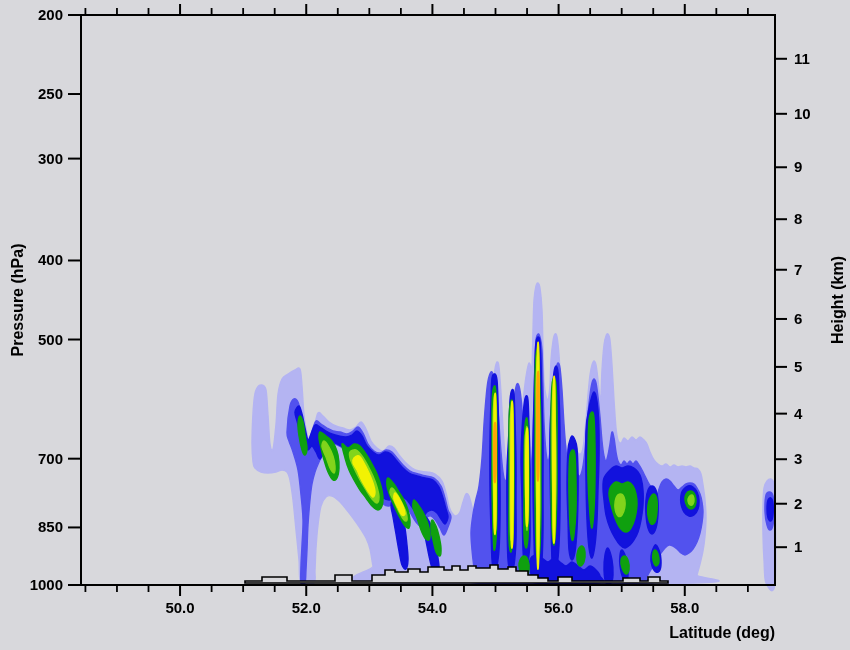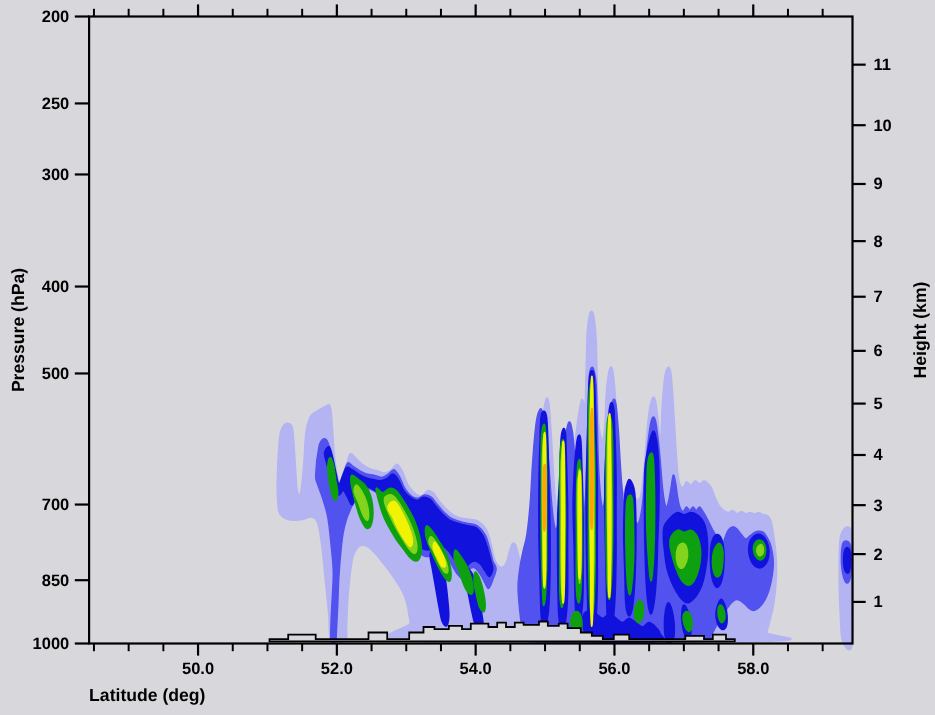--- a/index.html
+++ b/index.html
@@ -21,21 +21,21 @@
   .axis-title.vert-left{
     left:18px;top:300px;
     transform:translate(-50%,-50%) rotate(-90deg);
   }
   .axis-title.vert-right{
     left:838px;top:300px;
     transform:translate(-50%,-50%) rotate(-90deg);
   }
   .axis-title.horiz{
     left:81px;width:694px;top:624px;
-    text-align:left;
+    text-align:right;
   }
 </style>
 </head>
 <body>
 
 <div class="fig">
   <svg id="plot-svg" width="850" height="650">
       <g>
         <path d="M253,462C252.5,457.3333333333333 251.83333333333334,450.3333333333333 252,440C252.16666666666666,429.6666666666667 253.16666666666666,408.6666666666667 254,400C254.83333333333334,391.3333333333333 255.66666666666666,390.5 257,388C258.3333333333333,385.5 260.5,384.6666666666667 262,385C263.5,385.3333333333333 265,385 266,390C267,395 267.3333333333333,406 268,415C268.6666666666667,424 269.1666666666667,438.3333333333333 270,444C270.8333333333333,449.6666666666667 272,452.3333333333333 273,449C274,445.6666666666667 275.1666666666667,433.1666666666667 276,424C276.8333333333333,414.8333333333333 277,401.5 278,394C279,386.5 280.3333333333333,382.3333333333333 282,379C283.6666666666667,375.6666666666667 285.8333333333333,375.5 288,374C290.1666666666667,372.5 293,370.8333333333333 295,370C297,369.1666666666667 298.8333333333333,366.3333333333333 300,369C301.1666666666667,371.6666666666667 301.3333333333333,378.3333333333333 302,386C302.6666666666667,393.6666666666667 303.1666666666667,407 304,415C304.8333333333333,423 306,429.6666666666667 307,434C308,438.3333333333333 308.8333333333333,442 310,441C311.1666666666667,440 312.6666666666667,432.6666666666667 314,428C315.3333333333333,423.3333333333333 316.5,415 318,413C319.5,411 321.1666666666667,414.5 323,416C324.8333333333333,417.5 326.8333333333333,420.3333333333333 329,422C331.1666666666667,423.6666666666667 333.6666666666667,425 336,426C338.3333333333333,427 340.6666666666667,427.3333333333333 343,428C345.3333333333333,428.6666666666667 347.8333333333333,430.1666666666667 350,430C352.1666666666667,429.8333333333333 354.1666666666667,428.3333333333333 356,427C357.8333333333333,425.6666666666667 359.3333333333333,421.6666666666667 361,422C362.6666666666667,422.3333333333333 364.3333333333333,425.8333333333333 366,429C367.6666666666667,432.1666666666667 369.1666666666667,437.8333333333333 371,441C372.8333333333333,444.1666666666667 375,446.3333333333333 377,448C379,449.6666666666667 381,451.3333333333333 383,451C385,450.6666666666667 387.1666666666667,446.5 389,446C390.8333333333333,445.5 392.3333333333333,446.5 394,448C395.6666666666667,449.5 397.1666666666667,452.6666666666667 399,455C400.8333333333333,457.3333333333333 402.8333333333333,459.8333333333333 405,462C407.1666666666667,464.1666666666667 409.6666666666667,466.5 412,468C414.3333333333333,469.5 416.5,470.3333333333333 419,471C421.5,471.6666666666667 424.3333333333333,471.5 427,472C429.6666666666667,472.5 432.5,472.5 435,474C437.5,475.5 440.1666666666667,477.8333333333333 442,481C443.8333333333333,484.1666666666667 444.8333333333333,488.8333333333333 446,493C447.1666666666667,497.1666666666667 448,502.6666666666667 449,506C450,509.3333333333333 450.8333333333333,511.3333333333333 452,513C453.1666666666667,514.6666666666666 454.6666666666667,516.1666666666666 456,516C457.3333333333333,515.8333333333334 458.8333333333333,514.3333333333334 460,512C461.1666666666667,509.6666666666667 462,505 463,502C464,499 465,495 466,494C467,493 468,493.8333333333333 469,496C470,498.1666666666667 471,503.1666666666667 472,507C473,510.8333333333333 473.8333333333333,516 475,519C476.1666666666667,522 477.6666666666667,524.8333333333334 479,525C480.3333333333333,525.1666666666666 481.8333333333333,523.1666666666666 483,520C484.1666666666667,516.8333333333334 485.1666666666667,512.3333333333334 486,506C486.8333333333333,499.6666666666667 487.3333333333333,491 488,482C488.6666666666667,473 489.3333333333333,464 490,452C490.6666666666667,440 491.5,421.1666666666667 492,410C492.5,398.8333333333333 492.5,391.8333333333333 493,385C493.5,378.1666666666667 494.3333333333333,372.8333333333333 495,369C495.6666666666667,365.1666666666667 496.3333333333333,362.3333333333333 497,362C497.6666666666667,361.6666666666667 498.3333333333333,361.8333333333333 499,367C499.6666666666667,372.1666666666667 500.3333333333333,382.8333333333333 501,393C501.6666666666667,403.1666666666667 502.3333333333333,417.6666666666667 503,428C503.6666666666667,438.3333333333333 504.3333333333333,447.8333333333333 505,455C505.6666666666667,462.1666666666667 506.3333333333333,467 507,471C507.6666666666667,475 508.1666666666667,477.1666666666667 509,479C509.8333333333333,480.8333333333333 511,482.1666666666667 512,482C513,481.8333333333333 514.1666666666666,480.1666666666667 515,478C515.8333333333334,475.8333333333333 516.3333333333334,473.3333333333333 517,469C517.6666666666666,464.6666666666667 518.3333333333334,459 519,452C519.6666666666666,445 520.3333333333334,435.3333333333333 521,427C521.6666666666666,418.6666666666667 522.3333333333334,409.1666666666667 523,402C523.6666666666666,394.8333333333333 524.3333333333334,389.1666666666667 525,384C525.6666666666666,378.8333333333333 526.3333333333334,374.5 527,371C527.6666666666666,367.5 528.3333333333334,363.6666666666667 529,363C529.6666666666666,362.3333333333333 530.5,366.1666666666667 531,367C531.5,367.8333333333333 531.6666666666666,374.1666666666667 532,368C532.3333333333334,361.8333333333333 532.6666666666666,341.3333333333333 533,330C533.3333333333334,318.6666666666667 533.5,307.3333333333333 534,300C534.5,292.6666666666667 535.3333333333334,288.8333333333333 536,286C536.6666666666666,283.1666666666667 537.3333333333334,282.6666666666667 538,283C538.6666666666666,283.3333333333333 539.3333333333334,283.5 540,288C540.6666666666666,292.5 541.5,299.6666666666667 542,310C542.5,320.3333333333333 542.6666666666666,338 543,350C543.3333333333334,362 543.5,374.3333333333333 544,382C544.5,389.6666666666667 545.3333333333334,393 546,396C546.6666666666666,399 547.3333333333334,401.8333333333333 548,400C548.6666666666666,398.1666666666667 549.5,391.6666666666667 550,385C550.5,378.3333333333333 550.5,367.3333333333333 551,360C551.5,352.6666666666667 552.3333333333334,345.3333333333333 553,341C553.6666666666666,336.6666666666667 554.3333333333334,334.6666666666667 555,334C555.6666666666666,333.3333333333333 556.3333333333334,333.5 557,337C557.6666666666666,340.5 558.3333333333334,346.5 559,355C559.6666666666666,363.5 560.3333333333334,377.1666666666667 561,388C561.6666666666666,398.8333333333333 562.3333333333334,411.1666666666667 563,420C563.6666666666666,428.8333333333333 564.3333333333334,436.1666666666667 565,441C565.6666666666666,445.8333333333333 566.1666666666666,447.1666666666667 567,449C567.8333333333334,450.8333333333333 569,452.3333333333333 570,452C571,451.6666666666667 572,447.3333333333333 573,447C574,446.6666666666667 575,448.8333333333333 576,450C577,451.1666666666667 578,453.6666666666667 579,454C580,454.3333333333333 581.1666666666666,454.1666666666667 582,452C582.8333333333334,449.8333333333333 583.3333333333334,446.3333333333333 584,441C584.6666666666666,435.6666666666667 585.3333333333334,427.6666666666667 586,420C586.6666666666666,412.3333333333333 587.3333333333334,402.5 588,395C588.6666666666666,387.5 589.3333333333334,380 590,375C590.6666666666666,370 591.3333333333334,367.3333333333333 592,365C592.6666666666666,362.6666666666667 593.3333333333334,361 594,361C594.6666666666666,361 595.3333333333334,361.8333333333333 596,365C596.6666666666666,368.1666666666667 597.3333333333334,374.1666666666667 598,380C598.6666666666666,385.8333333333333 599.5,397.5 600,400C600.5,402.5 600.6666666666666,400 601,395C601.3333333333334,390 601.5,378.3333333333333 602,370C602.5,361.6666666666667 603.3333333333334,350.6666666666667 604,345C604.6666666666666,339.3333333333333 605.3333333333334,337.8333333333333 606,336C606.6666666666666,334.1666666666667 607.3333333333334,333.3333333333333 608,334C608.6666666666666,334.6666666666667 609.3333333333334,334.8333333333333 610,340C610.6666666666666,345.1666666666667 611.3333333333334,355 612,365C612.6666666666666,375 613.3333333333334,389.5 614,400C614.6666666666666,410.5 615.3333333333334,421.3333333333333 616,428C616.6666666666666,434.6666666666667 617.1666666666666,437.5 618,440C618.8333333333334,442.5 620,443.3333333333333 621,443C622,442.6666666666667 622.8333333333334,438.3333333333333 624,438C625.1666666666666,437.6666666666667 626.6666666666666,441.1666666666667 628,441C629.3333333333334,440.8333333333333 630.6666666666666,437.1666666666667 632,437C633.3333333333334,436.8333333333333 634.6666666666666,440 636,440C637.3333333333334,440 638.6666666666666,437 640,437C641.3333333333334,437 642.8333333333334,438.8333333333333 644,440C645.1666666666666,441.1666666666667 646,442 647,444C648,446 648.8333333333334,449.3333333333333 650,452C651.1666666666666,454.6666666666667 652.6666666666666,458 654,460C655.3333333333334,462 656.6666666666666,463 658,464C659.3333333333334,465 660.6666666666666,466 662,466C663.3333333333334,466 664.6666666666666,463.8333333333333 666,464C667.3333333333334,464.1666666666667 668.6666666666666,466.8333333333333 670,467C671.3333333333334,467.1666666666667 672.6666666666666,465 674,465C675.3333333333334,465 676.6666666666666,466.8333333333333 678,467C679.3333333333334,467.1666666666667 680.6666666666666,466 682,466C683.3333333333334,466 684.6666666666666,467 686,467C687.3333333333334,467 688.6666666666666,465.8333333333333 690,466C691.3333333333334,466.1666666666667 692.6666666666666,467.5 694,468C695.3333333333334,468.5 696.8333333333334,468 698,469C699.1666666666666,470 700.1666666666666,471.3333333333333 701,474C701.8333333333334,476.6666666666667 702.3333333333334,480.6666666666667 703,485C703.6666666666666,489.3333333333333 704.5,494.6666666666667 705,500C705.5,505.3333333333333 706,511 706,517C706,523 705.5,530.3333333333334 705,536C704.5,541.6666666666666 703.8333333333334,546.3333333333334 703,551C702.1666666666666,555.6666666666666 701,560 700,564C699,568 697.8333333333334,571.8333333333334 697,575C696.1666666666666,578.1666666666666 748.3333333333334,581.6666666666666 695,583C641.6666666666666,584.3333333333334 430.6666666666667,585.8333333333334 377,583C323.3333333333333,580.1666666666666 374.1666666666667,571.6666666666666 373,566C371.8333333333333,560.3333333333334 371.1666666666667,553.6666666666666 370,549C368.8333333333333,544.3333333333334 367.6666666666667,541.5 366,538C364.3333333333333,534.5 362.1666666666667,531.3333333333334 360,528C357.8333333333333,524.6666666666666 355.3333333333333,521.1666666666666 353,518C350.6666666666667,514.8333333333334 348.3333333333333,511.8333333333333 346,509C343.6666666666667,506.1666666666667 341.3333333333333,503.1666666666667 339,501C336.6666666666667,498.8333333333333 334.1666666666667,496.6666666666667 332,496C329.8333333333333,495.3333333333333 327.8333333333333,495.3333333333333 326,497C324.1666666666667,498.6666666666667 322.3333333333333,501.3333333333333 321,506C319.6666666666667,510.6666666666667 318.8333333333333,518 318,525C317.1666666666667,532 316.5,540.5 316,548C315.5,555.5 315.3333333333333,564.1666666666666 315,570C314.6666666666667,575.8333333333334 316.3333333333333,580.8333333333334 314,583C311.6666666666667,585.1666666666666 303.5,586.8333333333334 301,583C298.5,579.1666666666666 299.8333333333333,568.8333333333334 299,560C298.1666666666667,551.1666666666666 297,540 296,530C295,520 294,508.3333333333333 293,500C292,491.6666666666667 291,484.6666666666667 290,480C289,475.3333333333333 288.3333333333333,473.6666666666667 287,472C285.6666666666667,470.3333333333333 283.8333333333333,470 282,470C280.1666666666667,470 278.3333333333333,471.5 276,472C273.6666666666667,472.5 270.5,473 268,473C265.5,473 263.1666666666667,472.8333333333333 261,472C258.8333333333333,471.1666666666667 256.3333333333333,469.6666666666667 255,468C253.66666666666666,466.3333333333333 253.5,466.6666666666667 253,462Z" fill="#b4b4f2" stroke="#b4b4f2" stroke-width="1.4" stroke-linejoin="round"></path>
         <path d="M763,505C763.1666666666666,497.1666666666667 763.3333333333334,492 764,488C764.6666666666666,484 765.8333333333334,482.5 767,481C768.1666666666666,479.5 769.8333333333334,478.6666666666667 771,479C772.1666666666666,479.3333333333333 773.3333333333334,480.8333333333333 774,483C774.6666666666666,485.1666666666667 774.8333333333334,475.3333333333333 775,492C775.1666666666666,508.6666666666667 776.5,567.8333333333334 775,583C773.5,598.1666666666666 767.8333333333334,586.8333333333334 766,583C764.1666666666666,579.1666666666666 764.5,568 764,560C763.5,552 763.1666666666666,544.1666666666666 763,535C762.8333333333334,525.8333333333334 762.8333333333334,512.8333333333334 763,505Z" fill="#b4b4f2" stroke="#b4b4f2" stroke-width="1.4" stroke-linejoin="round"></path>

